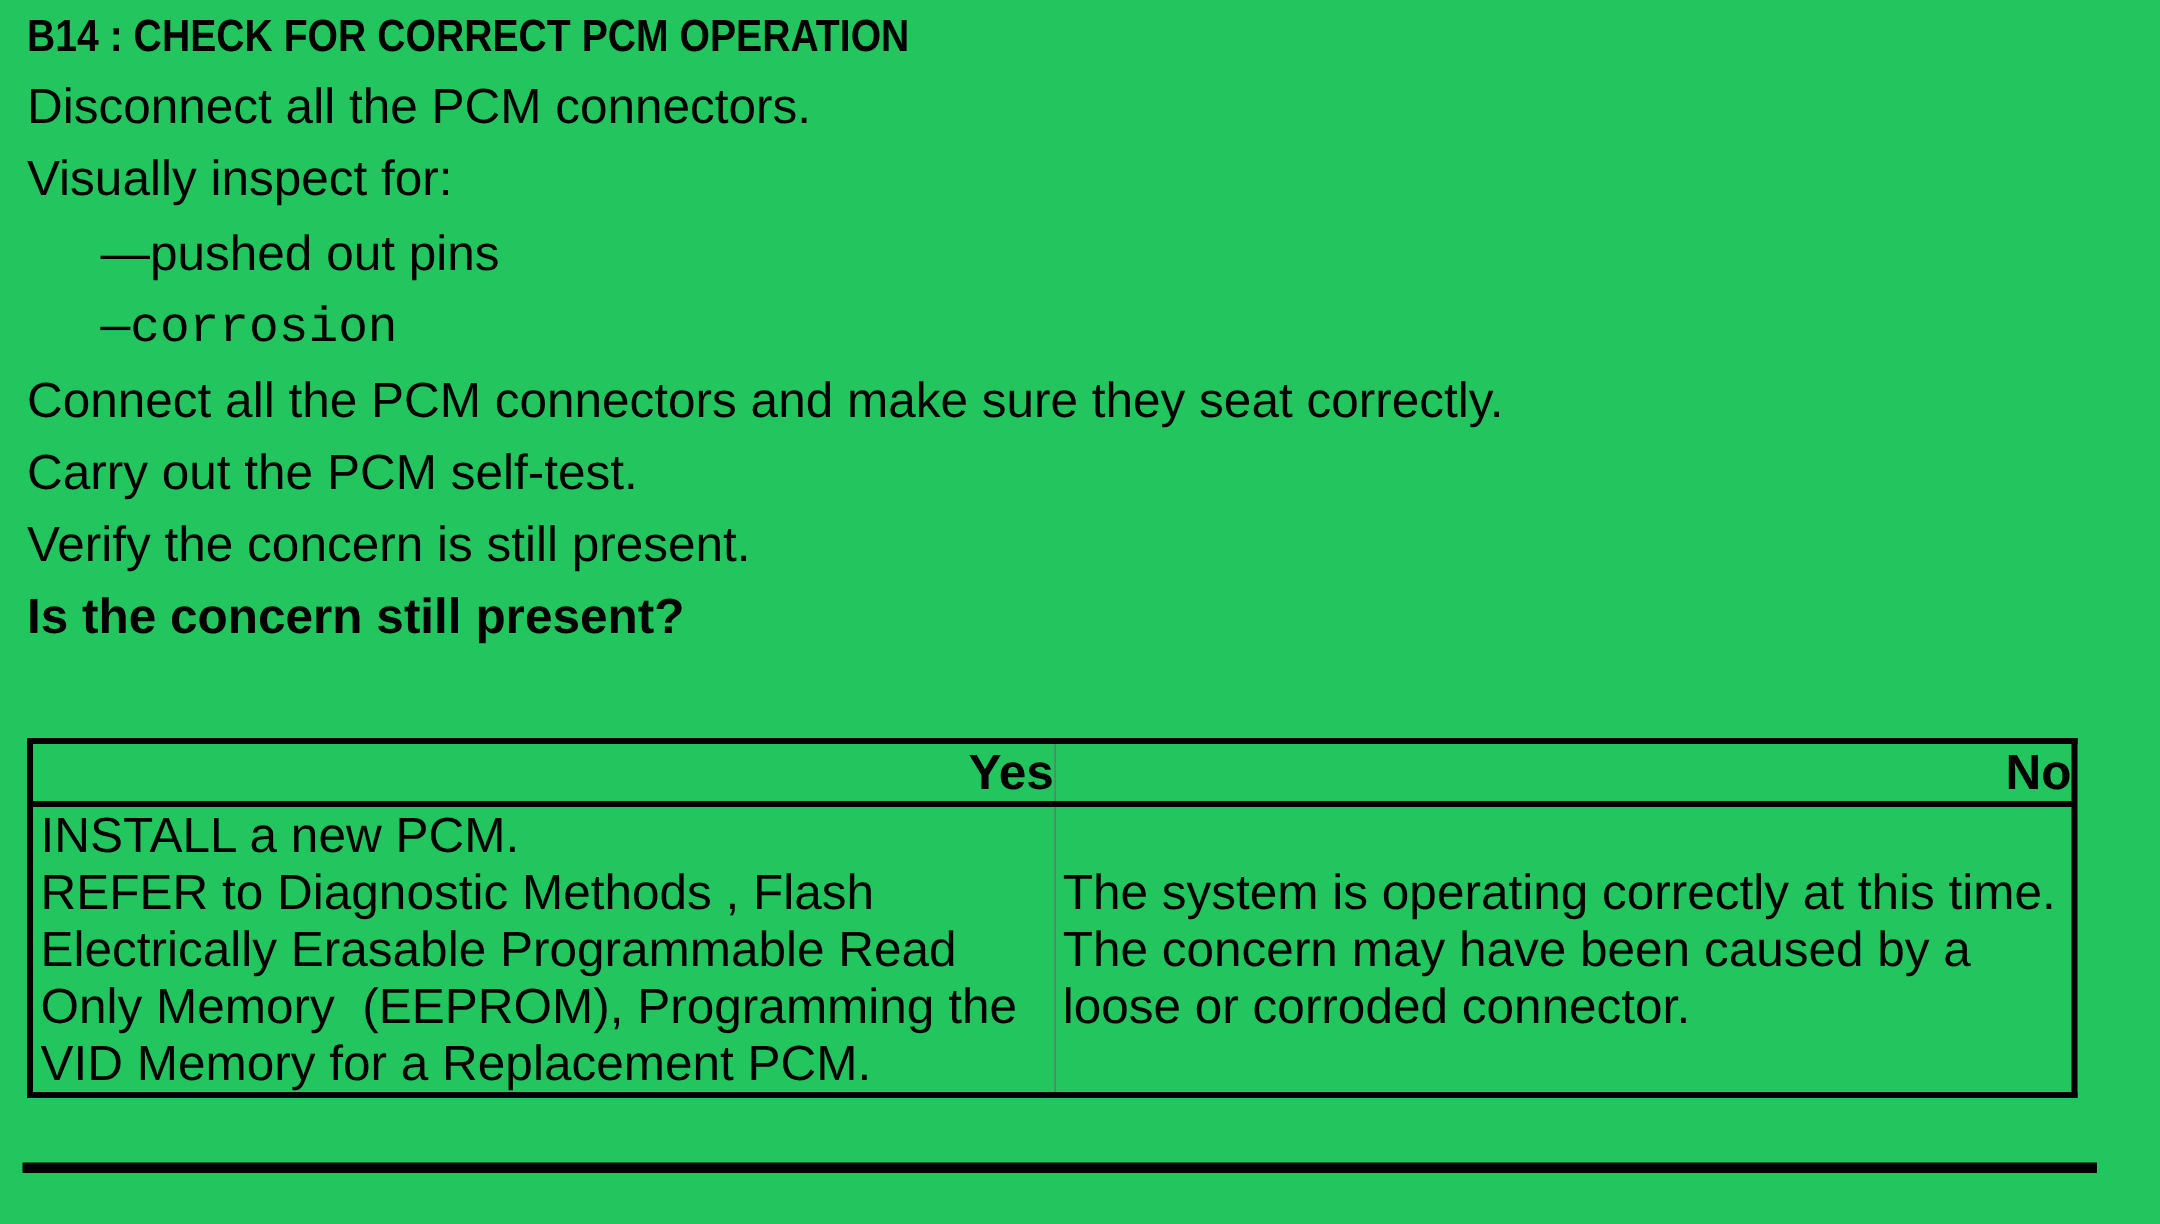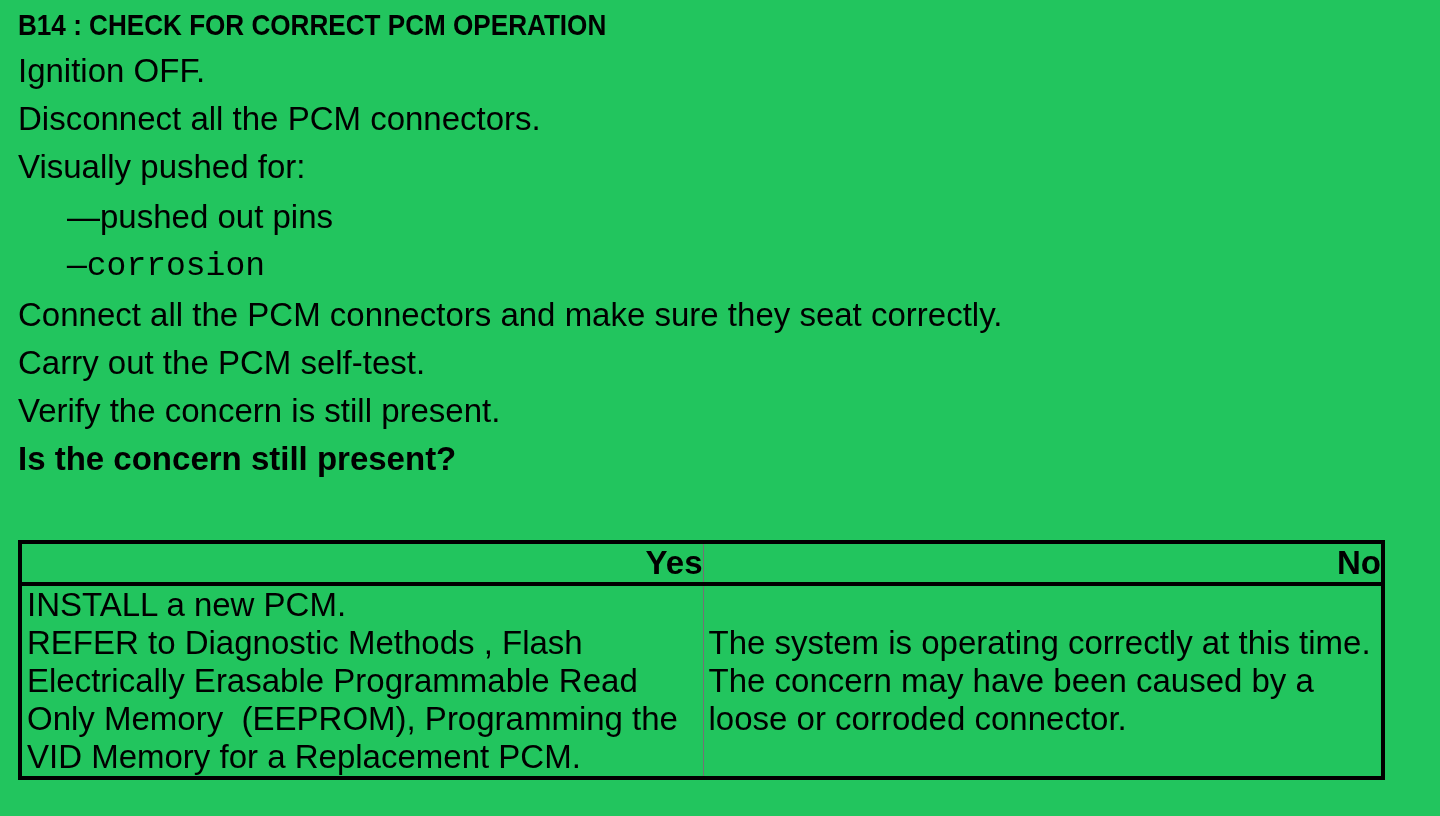--- a/index.html
+++ b/index.html
@@ -96,23 +96,22 @@
 </head>
 <body>
 
 <div class="page">
   <div class="doc">
 
     <h1 class="proc-title">
       <span class="squeeze">B14 : CHECK FOR CORRECT PCM OPERATION</span>
     </h1>
 
-    <p class="para">Ignition OFF.</p>
     <p class="para">Disconnect all the PCM connectors.</p>
-    <p class="para no-gap">Visually pushed for:</p>
+    <p class="para no-gap">Visually inspect for:</p>
     <div class="list-item">—pushed out pins</div>
     <div class="list-item last">—corrosion</div>
     <p class="para">Connect all the PCM connectors and make sure they seat correctly.</p>
     <p class="para">Carry out the PCM self-test.</p>
     <p class="para">Verify the concern is still present.</p>
 
     <p class="question">Is the concern still present?</p>
 
     <table class="decision-table">
       <colgroup>

